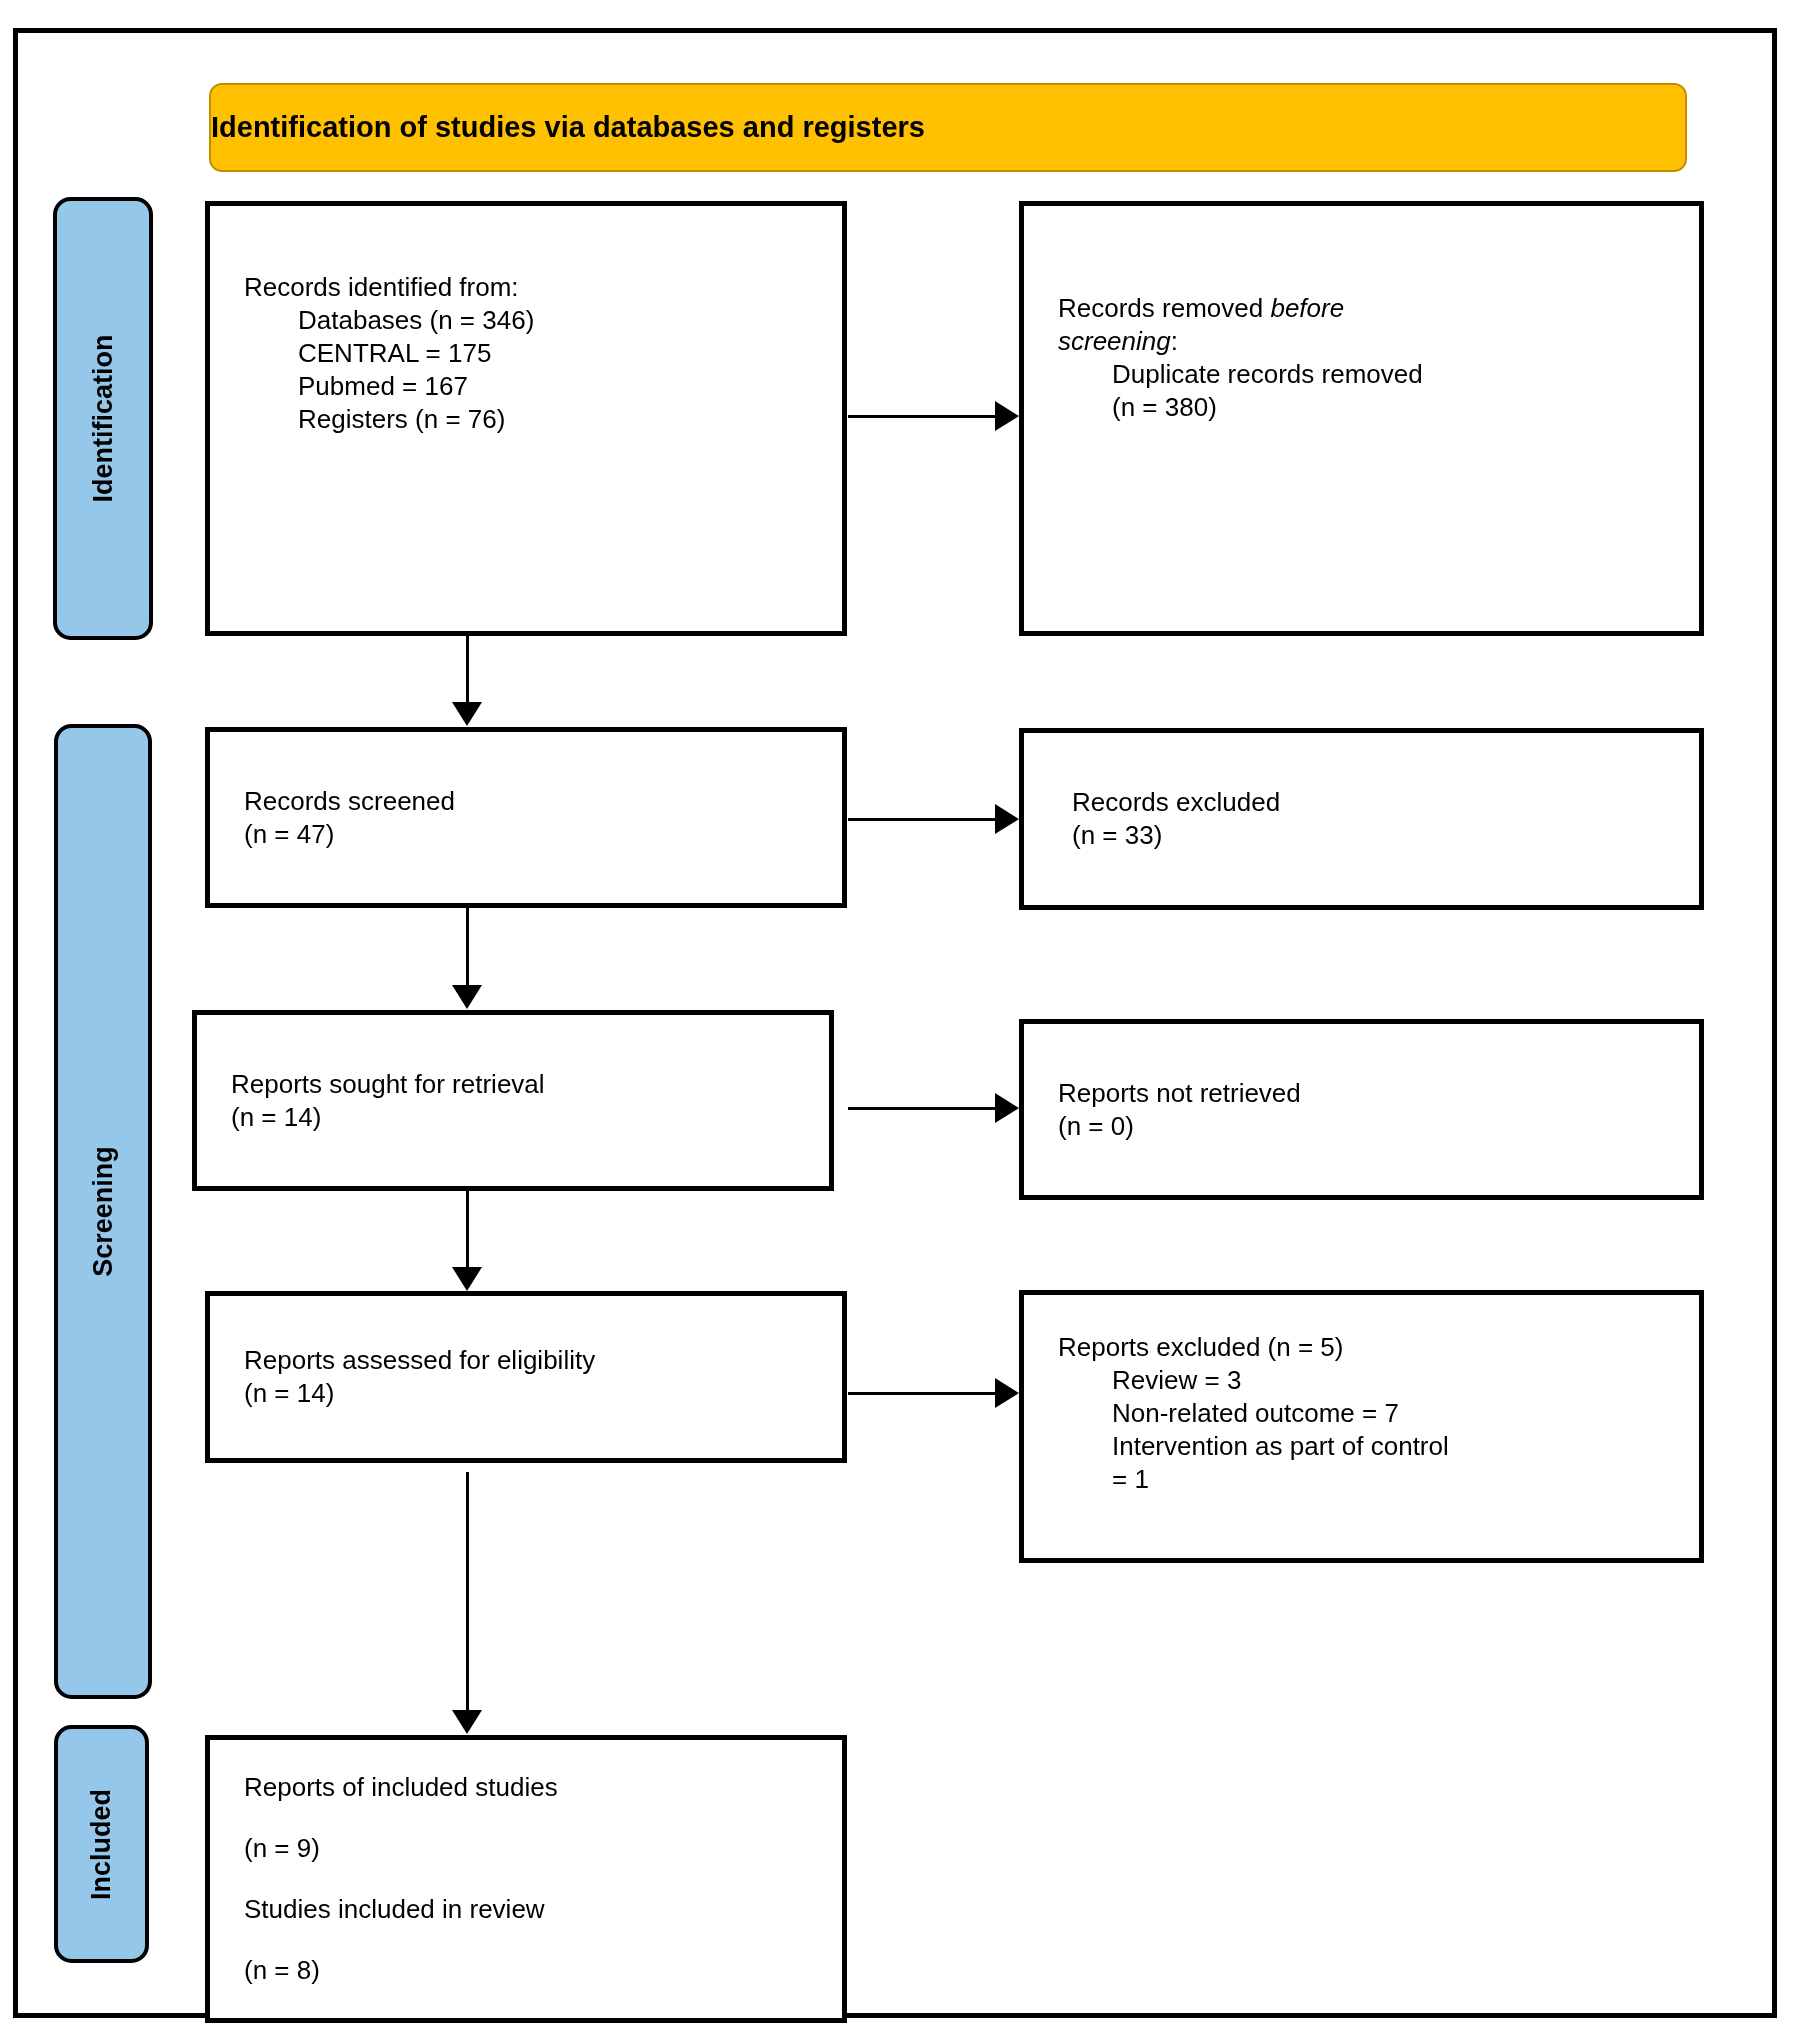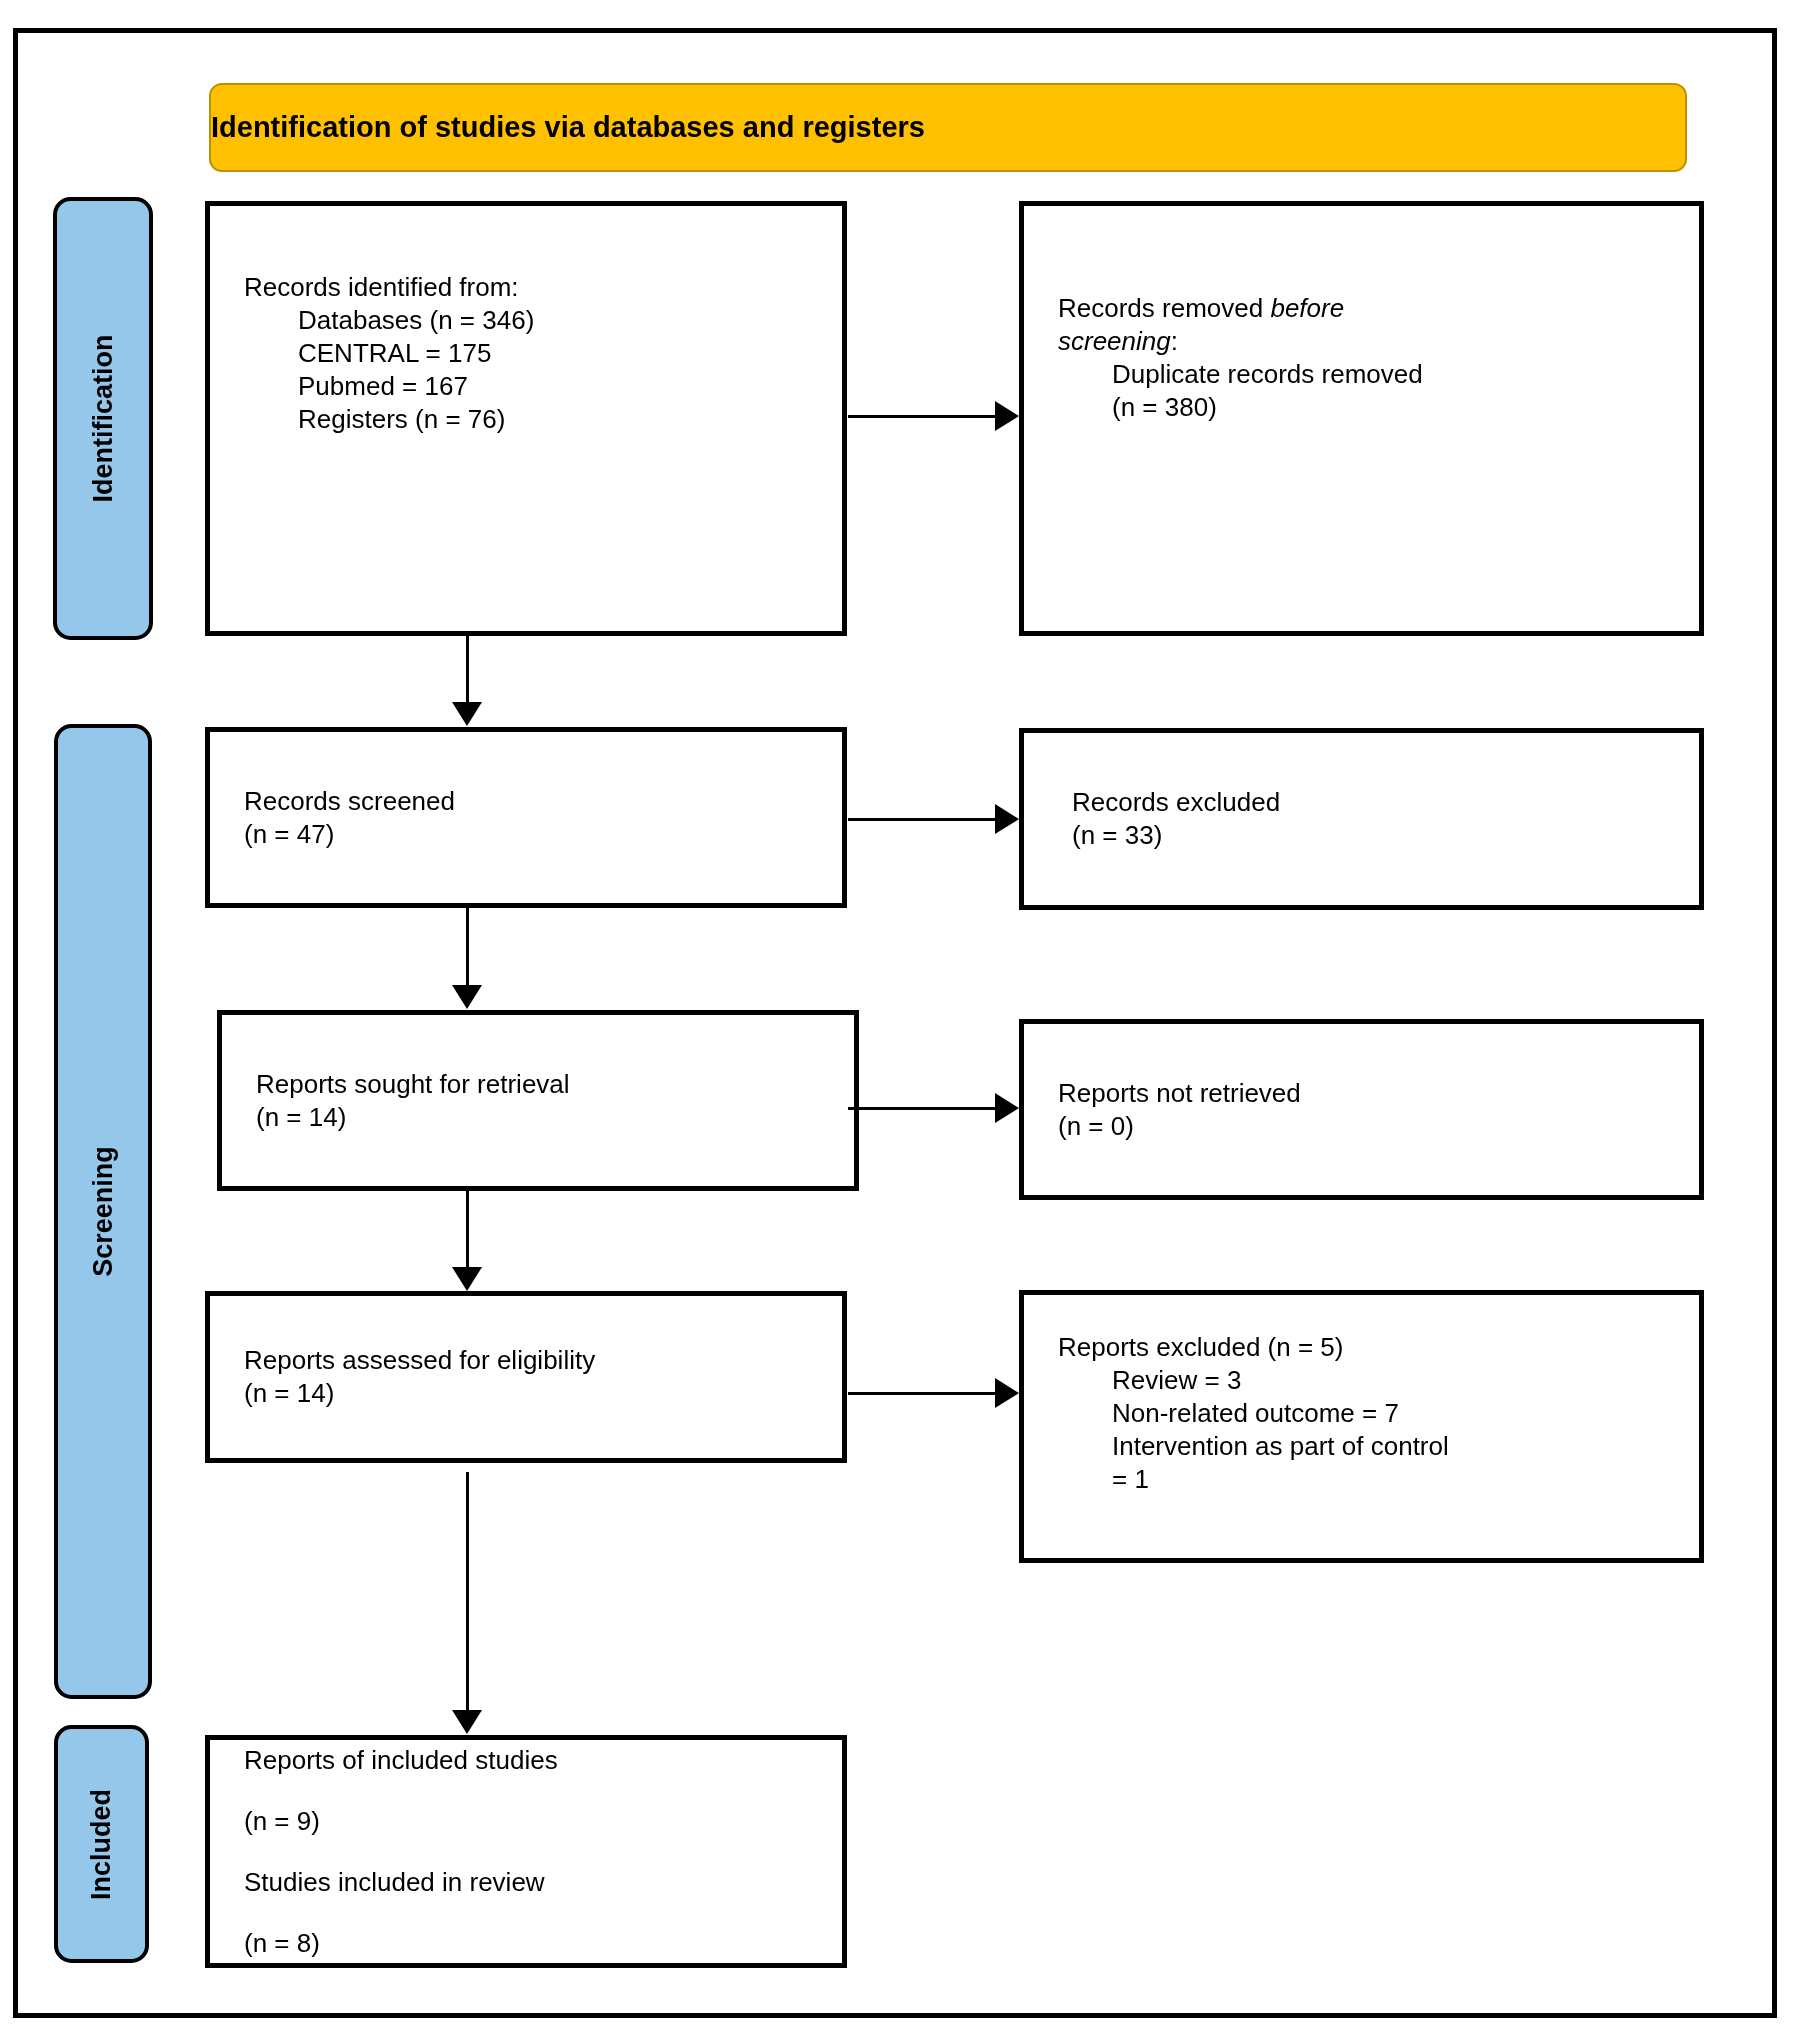--- a/index.html
+++ b/index.html
@@ -31,25 +31,25 @@
     font-size:26px;line-height:33px;display:flex;flex-direction:column;
     justify-content:center;padding-left:34px;padding-right:11.7px;
   }
   .box .ind{padding-left:54px;}
   .box .line{white-space:nowrap;}
   .top-align{justify-content:flex-start;}
   #box-identified{left:205px;top:201px;width:642px;height:435px;padding-top:65px;}
   #box-removed{left:1019px;top:201px;width:685px;height:435px;padding-top:86px;}
   #box-screened{left:205px;top:727px;width:642px;height:181px;}
   #box-excluded{left:1019px;top:728px;width:685px;height:182px;padding-left:48px;}
-  #box-sought{left:217px;top:1010px;width:642px;height:181px;}
+  #box-sought{left:192px;top:1010px;width:642px;height:181px;}
   #box-notretrieved{left:1019px;top:1019px;width:685px;height:181px;}
   #box-assessed{left:205px;top:1291px;width:642px;height:172px;}
   #box-reportsexcluded{left:1019px;top:1290px;width:685px;height:273px;padding-top:36px;}
-  #box-includedstudies{left:205px;top:1735px;width:642px;height:233px;gap:28px;}
+  #box-includedstudies{left:205px;top:1735px;width:642px;height:288px;gap:28px;}
   .varrow{position:absolute;width:2.9px;background:#000;}
   .varrow::after{
     content:"";position:absolute;left:50%;transform:translateX(-50%);bottom:-23px;
     border-left:15px solid transparent;border-right:15px solid transparent;
     border-top:24.5px solid #000;width:0;height:0;
   }
   #arr-v1{left:466px;top:636px;height:67px;}
   #arr-v2{left:466px;top:906px;height:80px;}
   #arr-v3{left:466px;top:1191px;height:77px;}
   #arr-v4{left:466px;top:1472px;height:239px;}

